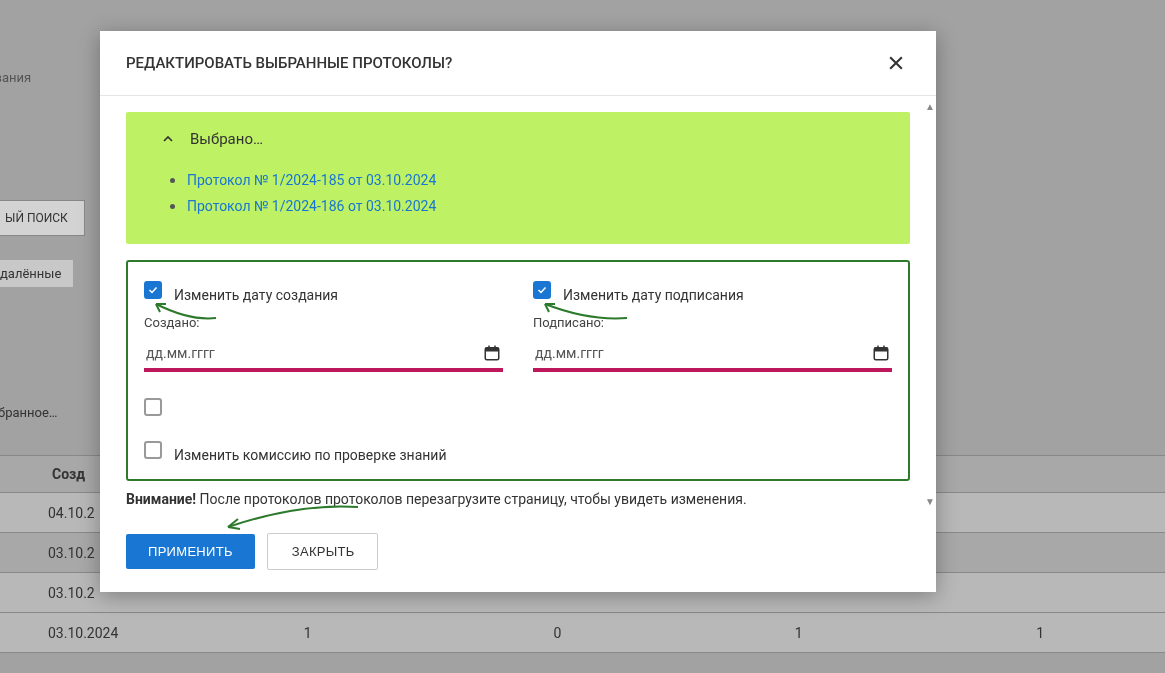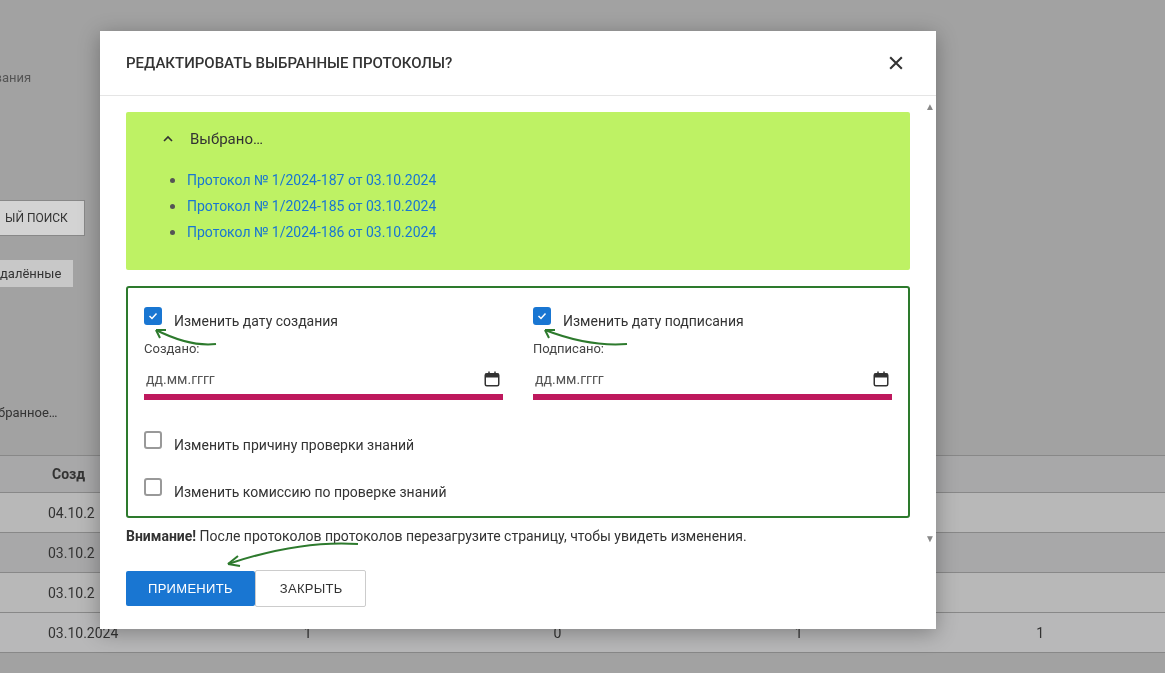--- a/index.html
+++ b/index.html
@@ -238,21 +238,21 @@
     }
     .field-label {
       font-size: 13px;
       color: #444;
       margin-bottom: 8px;
     }
     .date-input {
       display: flex;
       align-items: center;
       justify-content: space-between;
-      border-bottom: 6px solid #be185d;
+      border-bottom: 4px solid #be185d;
       padding: 6px 2px;
     }
     .date-placeholder {
       color: #555;
       font-size: 14px;
     }
     .calendar-icon {
       width: 18px;
       height: 18px;
       cursor: pointer;
@@ -267,20 +267,21 @@
       margin-top: 10px;
       margin-bottom: 4px;
       font-size: 14px;
       color: #333;
     }
     .warning strong { font-weight: bold; }
 
     .modal-footer {
       padding: 20px 26px 22px 26px;
       display: flex;
+      gap: 12px;
       align-items: center;
       position: relative;
     }
     .btn {
       padding: 10px 22px;
       font-size: 13px;
       font-weight: 500;
       cursor: pointer;
       border-radius: 2px;
       letter-spacing: 0.3px;
@@ -352,24 +353,20 @@
     </div>
 
     <div class="selected-box">
       <div class="selected-header">
         <svg class="chevron-up" viewBox="0 0 24 24">
             <path d="M6 15 L12 9 L18 15" stroke="#333" stroke-width="2.5" fill="none"></path>
           </svg>
         <span class="selected-label">Выбрано…</span>
       </div>
       <ul class="proto-list">
-        <li>
-          <span class="bullet"></span>
-          <a class="proto-link">Протокол № 1/2024-187 от 03.10.2024</a>
-        </li>
         <li>
           <span class="bullet"></span>
           <a class="proto-link">Протокол № 1/2024-185 от 03.10.2024</a>
         </li>
         <li>
           <span class="bullet"></span>
           <a class="proto-link">Протокол № 1/2024-186 от 03.10.2024</a>
         </li>
       </ul>
     </div>
@@ -422,21 +419,20 @@
                 <line x1="8" y1="2" x2="8" y2="6" stroke="#333" stroke-width="2"></line>
                 <line x1="16" y1="2" x2="16" y2="6" stroke="#333" stroke-width="2"></line>
               </svg>
           </div>
         </div>
       </div>
 
       <div class="extra-checks">
         <div class="check-row">
           <div class="checkbox"></div>
-          <span class="check-label">Изменить причину проверки знаний</span>
         </div>
         <div class="check-row">
           <div class="checkbox"></div>
           <span class="check-label">Изменить комиссию по проверке знаний</span>
         </div>
       </div>
     </div>
 
     <div class="warning">
       <strong>Внимание!</strong><span> После протоколов протоколов перезагрузите страницу, чтобы увидеть изменения.</span>

